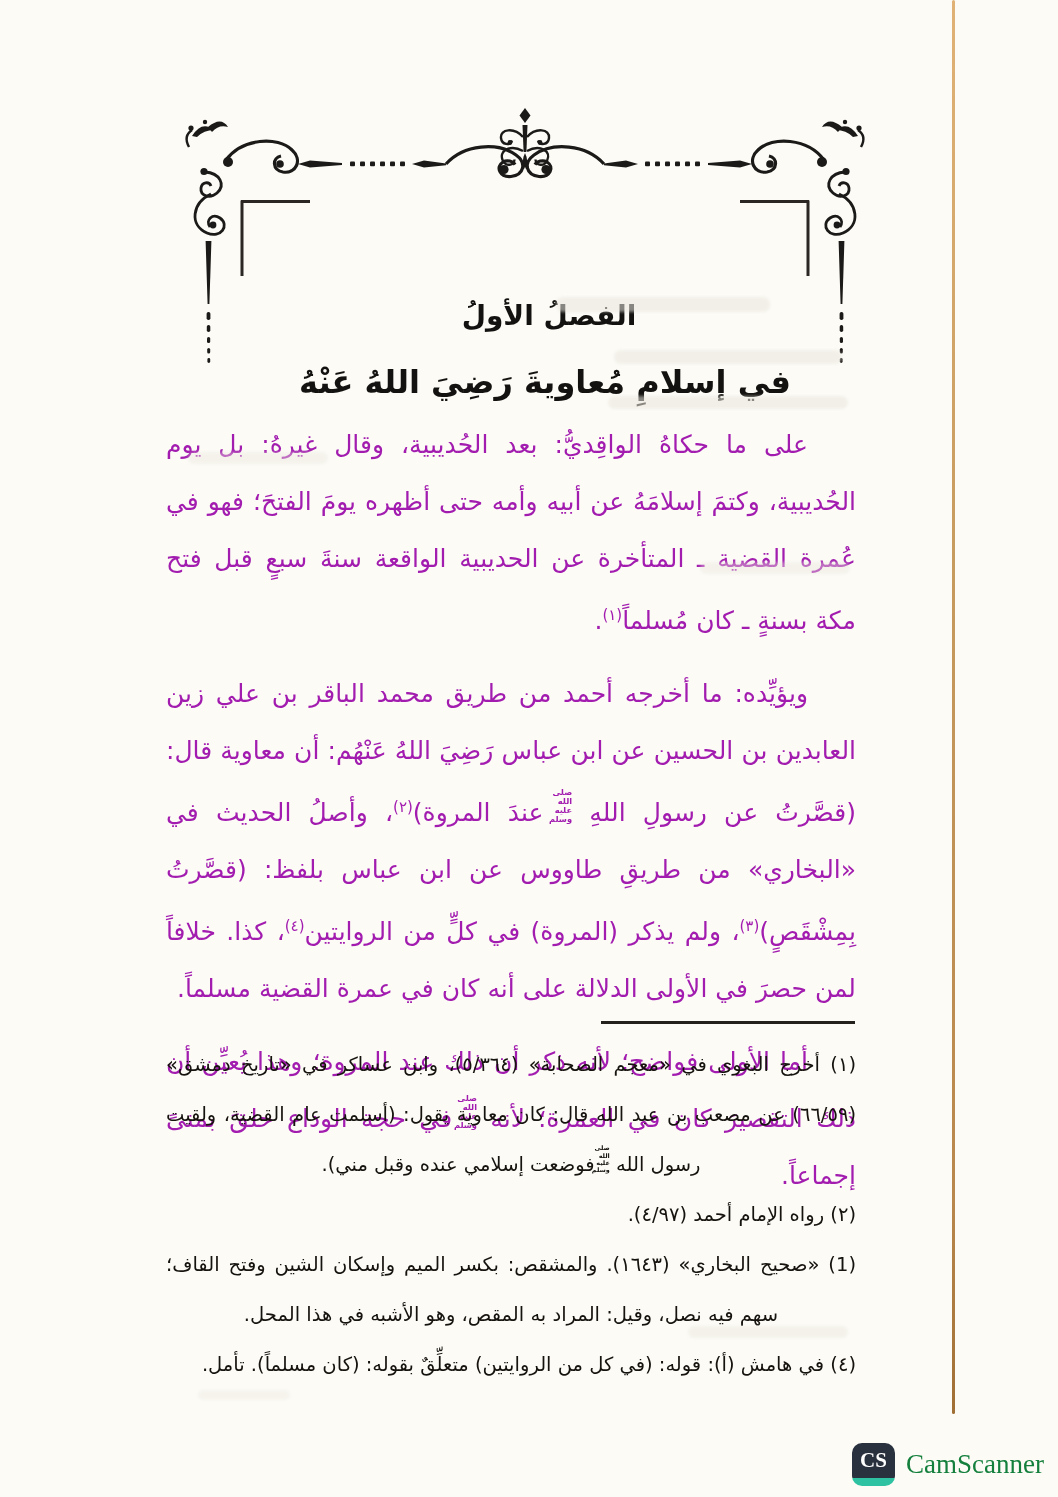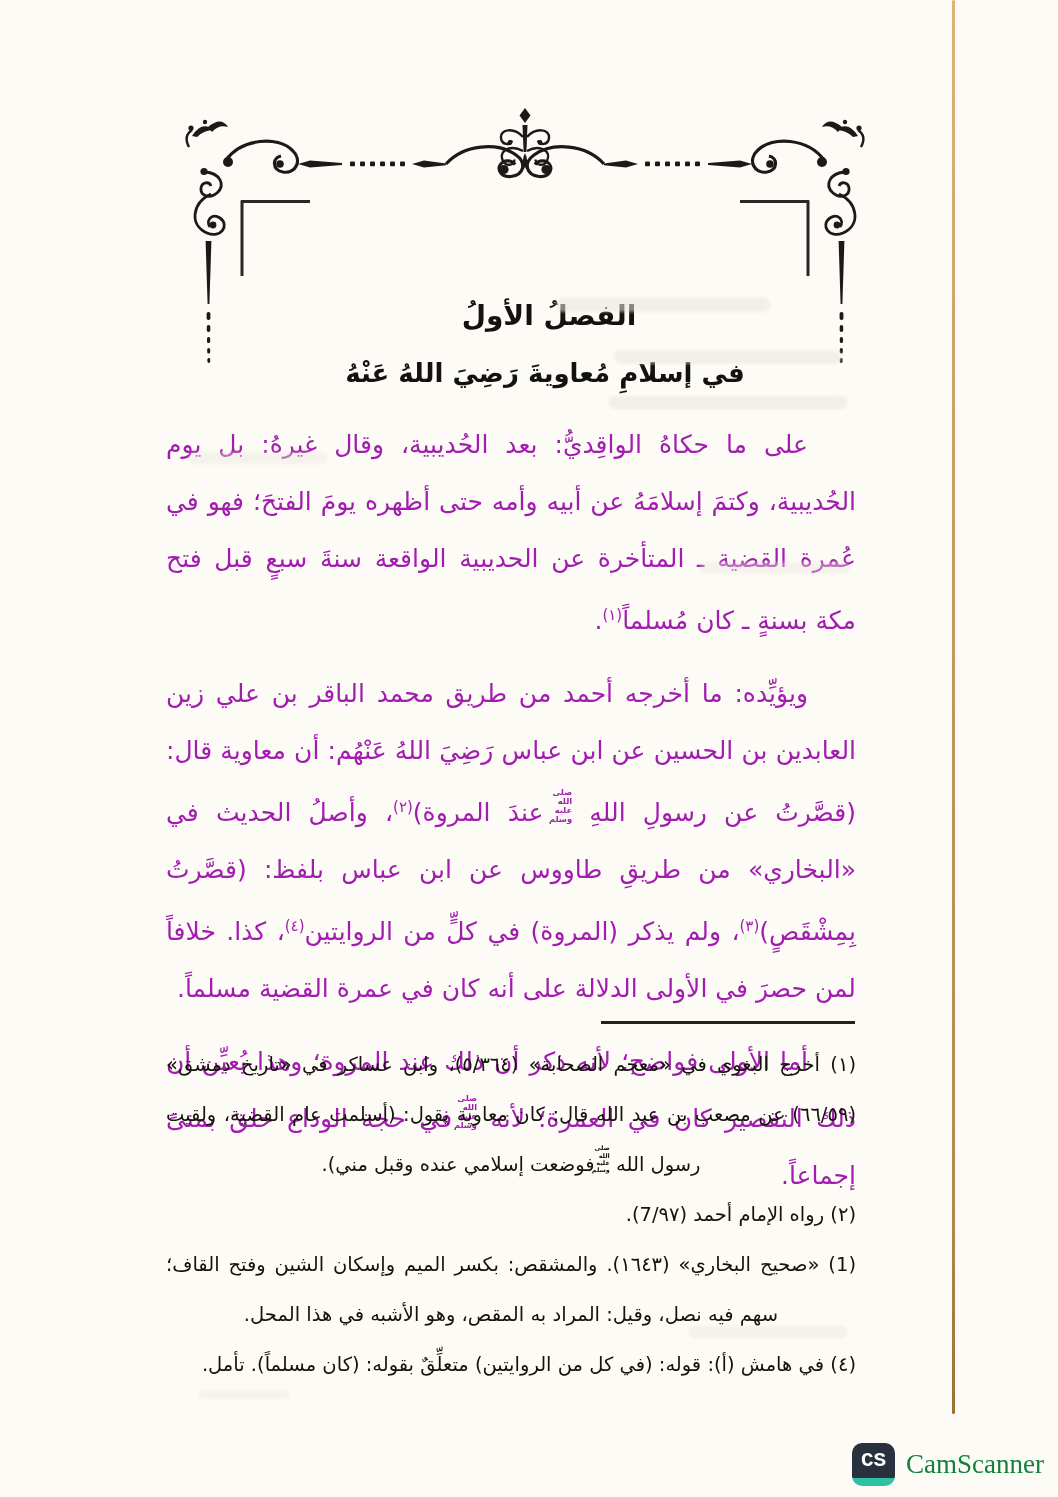--- a/index.html
+++ b/index.html
@@ -15,21 +15,21 @@
   .ornament{position:absolute;left:180px;top:106px;width:690px;height:272px;}
 
   
   .chapter-title{
     position:absolute;top:280px;left:204px;width:690px;
     text-align:center;font-size:28px;font-weight:bold;letter-spacing:0;
     color:#131210;
   }
   .chapter-subtitle{
     position:absolute;top:336px;left:200px;width:690px;
-    text-align:center;font-size:26px;font-weight:bold;color:#131210;
+    text-align:center;font-size:32px;font-weight:bold;color:#131210;
   }
 
   
   .body-text{
     position:absolute;top:416px;left:166px;width:690px;
     direction:rtl;font-size:25px;line-height:57px;color:#a21caf;
   }
   .para{
     margin:0 0 16px 0;
     text-align:justify;text-align-last:start;
@@ -71,21 +71,21 @@
     position:absolute;left:852px;top:1440px;width:190px;height:48px;
     display:flex;align-items:center;gap:11px;
   }
   .cs-badge{
     width:43px;height:43px;border-radius:10px;flex:0 0 auto;
     background:linear-gradient(to bottom,#29313e 0%,#29313e 81%,#2fc2a2 81%,#2fc2a2 100%);
     display:flex;align-items:center;justify-content:center;
   }
   .cs-badge span{
     color:#ffffff;font-weight:bold;font-size:21px;line-height:1;
-    margin-top:-7px;font-family:Liberation Mono, monospace;text-align:right;
+    margin-top:-7px;font-family:Liberation Serif, serif;text-align:right;
   }
   .cs-label{
     font-family:"Liberation Serif","DejaVu Serif",serif;
     font-size:27px;color:#15803d;white-space:nowrap;
   }
 </style>
 </head>
 <body>
 
 <div class="page">
@@ -152,21 +152,21 @@
   <div class="body-text">
     <p class="para"><span class="seg-text">على ما حكاهُ الواقِديُّ: بعد الحُديبية، وقال غيرهُ: بل يوم الحُديبية، وكتمَ إسلامَهُ عن أبيه وأمه حتى أظهره يومَ الفتحَ؛ فهو في عُمرة القضية ـ المتأخرة عن الحديبية الواقعة سنةَ سبعٍ قبل فتح مكة بسنةٍ ـ كان مُسلماً</span><span class="seg-sup">(١)</span><span class="seg-text">.</span></p>
     <p class="para"><span class="seg-text">ويؤيِّده: ما أخرجه أحمد من طريق محمد الباقر بن علي زين العابدين بن الحسين عن ابن عباس رَضِيَ اللهُ عَنْهُم: أن معاوية قال: (قصَّرتُ عن رسولِ اللهِ </span><span class="seg-saw">صلى الله عليه وسلم</span><span class="seg-text"> عندَ المروة)</span><span class="seg-sup">(٢)</span><span class="seg-text">، وأصلُ الحديث في «البخاري» من طريقِ طاووس عن ابن عباس بلفظ: (قصَّرتُ بِمِشْقَصٍ)</span><span class="seg-sup">(٣)</span><span class="seg-text">، ولم يذكر (المروة) في كلٍّ من الروايتين</span><span class="seg-sup">(٤)</span><span class="seg-text">، كذا. خلافاً لمن حصرَ في الأولى الدلالة على أنه كان في عمرة القضية مسلماً.</span></p>
     <p class="para"><span class="seg-text">أما الأولى فواضح؛ لأنه ذكر أن ذلك عند المروة؛ وهذا يُعيِّن أن ذلك التقصيرَ كان في العمرة؛ لأنه </span><span class="seg-saw">صلى الله عليه وسلم</span><span class="seg-text"> في حجة الوداع حلقَ بمنىً إجماعاً.</span></p>
   </div>
 
   <div class="fn-sep"></div>
 
   <div class="footnotes">
     <p class="fn fn-centerlast"><span class="seg-text">(١) أخرج البغوي في «معجم الصحابة» (٥/٣٦٤)، وابن عساكر في «تاريخ دمشق» (٦٦/٥٩) عن مصعب بن عبد الله قال: كان معاوية يقول: (أسلمت عام القضية، ولقيت رسول الله </span><span class="seg-saw">صلى الله عليه وسلم</span><span class="seg-text"> فوضعت إسلامي عنده وقبل مني).</span></p>
-    <p class="fn fn-rightlast"><span class="seg-text">(٢) رواه الإمام أحمد (7/٩٧).</span></p>
+    <p class="fn fn-rightlast"><span class="seg-text">(٢) رواه الإمام أحمد (٤/٩٧).</span></p>
     <p class="fn fn-centerlast"><span class="seg-text">(1) «صحيح البخاري» (١٦٤٣). والمشقص: بكسر الميم وإسكان الشين وفتح القاف؛ سهم فيه نصل، وقيل: المراد به المقص، وهو الأشبه في هذا المحل.</span></p>
     <p class="fn fn-rightlast"><span class="seg-text">(٤) في هامش (أ): قوله: (في كل من الروايتين) متعلِّقٌ بقوله: (كان مسلماً). تأمل.</span></p>
   </div>
 
   <div class="scan-edge-line"></div>
   <div class="ghost" style="left:556px;top:297px;width:214px;height:15px;"></div>
   <div class="ghost" style="left:614px;top:350px;width:228px;height:14px;"></div>
   <div class="ghost" style="left:608px;top:396px;width:240px;height:13px;"></div>
   <div class="ghost" style="left:188px;top:452px;width:140px;height:12px;opacity:.4;"></div>
   <div class="ghost" style="left:700px;top:562px;width:150px;height:12px;opacity:.4;"></div>

